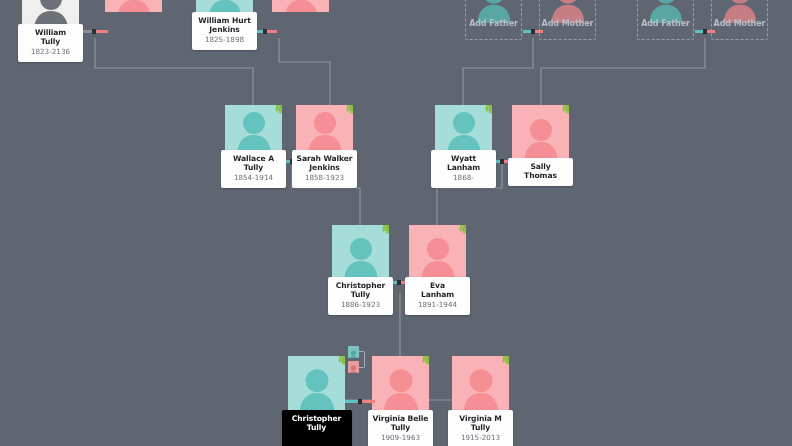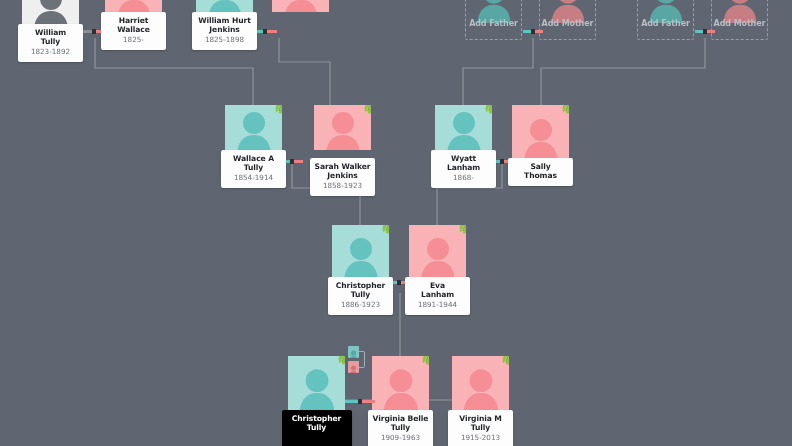--- a/index.html
+++ b/index.html
@@ -159,35 +159,30 @@
   <div class="card gray" style="left:22px; top:-22px;">
     <div class="avatar" style="height:46px;">
       <svg class="silhouette" width="46" height="46" viewBox="0 0 46 46">
         <circle cx="23" cy="15" r="11" fill="#6d7278"></circle>
         <path d="M23 27c-11 0-17 8-17 19h34c0-11-6-19-17-19z" fill="#6d7278"></path>
       </svg>
     </div>
     <div class="label">
       <div class="nm">William</div>
       <div class="nm">Tully</div>
-      <div class="dt">1823-1892</div>
+      <div class="dt">1823-2136</div>
     </div>
   </div>
 
   <div class="card f" style="left:105px; top:-28px;">
     <div class="avatar" style="height:40px;">
       <svg class="silhouette" width="44" height="44" viewBox="0 0 46 46">
         <circle cx="23" cy="15" r="11" fill="#f58f95"></circle>
         <path d="M23 27c-11 0-17 8-17 19h34c0-11-6-19-17-19z" fill="#f58f95"></path>
       </svg>
-    </div>
-    <div class="label">
-      <div class="nm">Harriet</div>
-      <div class="nm">Wallace</div>
-      <div class="dt">1825-</div>
     </div>
   </div>
 
   <div class="card m" style="left:196px; top:-28px;">
     <div class="avatar" style="height:40px;">
       <svg class="silhouette" width="44" height="44" viewBox="0 0 46 46">
         <circle cx="23" cy="15" r="11" fill="#64c3bf"></circle>
         <path d="M23 27c-11 0-17 8-17 19h34c0-11-6-19-17-19z" fill="#64c3bf"></path>
       </svg>
     </div>
@@ -272,21 +267,21 @@
         <path d="M16.5 3.5c-4.6 2-8.2 5.8-9.8 11.5" stroke="#6fa32d" stroke-width="1" fill="none"></path>
       </svg>
     </div>
     <div class="label">
       <div class="nm">Wallace A</div>
       <div class="nm">Tully</div>
       <div class="dt">1854-1914</div>
     </div>
   </div>
 
-  <div class="card f" style="left:314px; top:105px;gap:8px;">
+  <div class="card f" style="left:296px; top:105px;">
     <div class="avatar" style="height:45px;">
       <svg class="silhouette" width="46" height="48" viewBox="0 0 46 48">
         <circle cx="23" cy="15" r="11" fill="#f58f95"></circle>
         <path d="M23 27c-11 0-17 8-17 21h34c0-13-6-21-17-21z" fill="#f58f95"></path>
       </svg>
       <svg class="leaf" viewBox="0 0 20 20">
         <path d="M16.5 3.5c-6.5-1-12 2.5-12.8 8.2-.3 2.1.3 3.8 1.3 4.9 1-5.5 4.6-9.3 9.3-11-3.6 2.3-6.4 5.9-7.5 11.4 1.4.6 3.2.5 4.9-.4 5-2.6 6.6-8.6 4.8-13.1z" fill="#8cc63f"></path>
         <path d="M16.5 3.5c-4.6 2-8.2 5.8-9.8 11.5" stroke="#6fa32d" stroke-width="1" fill="none"></path>
       </svg>
     </div>

